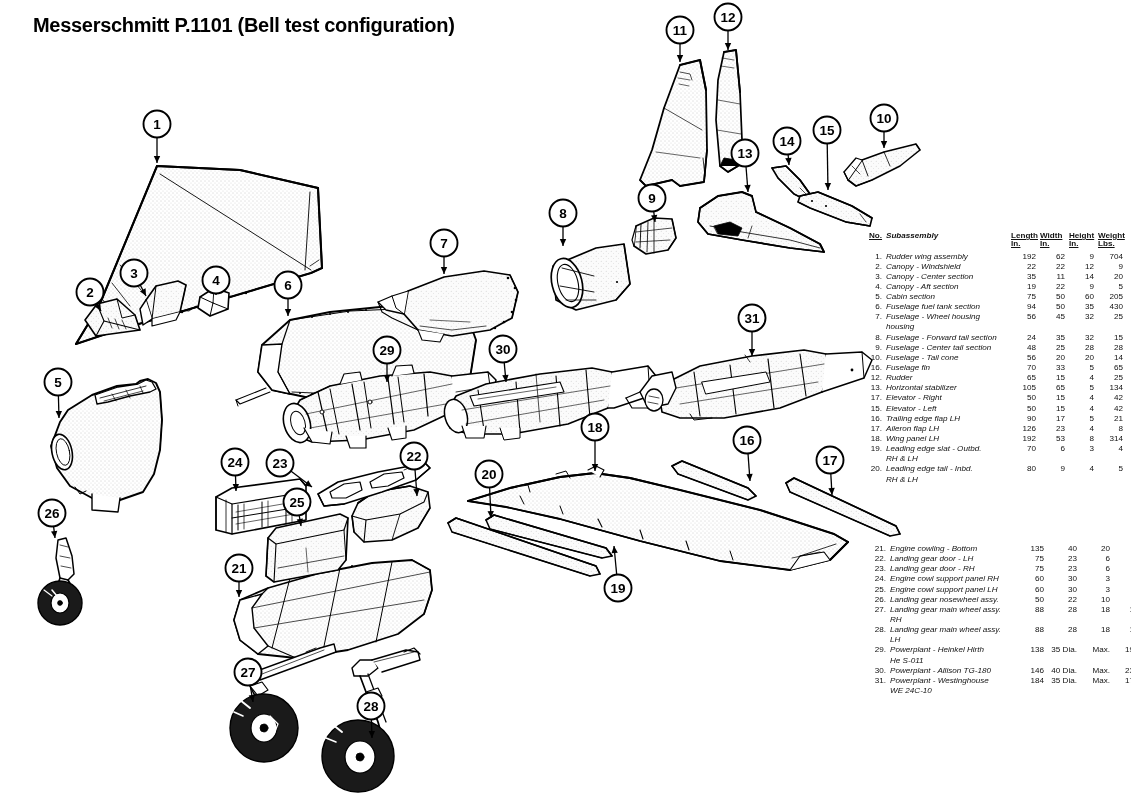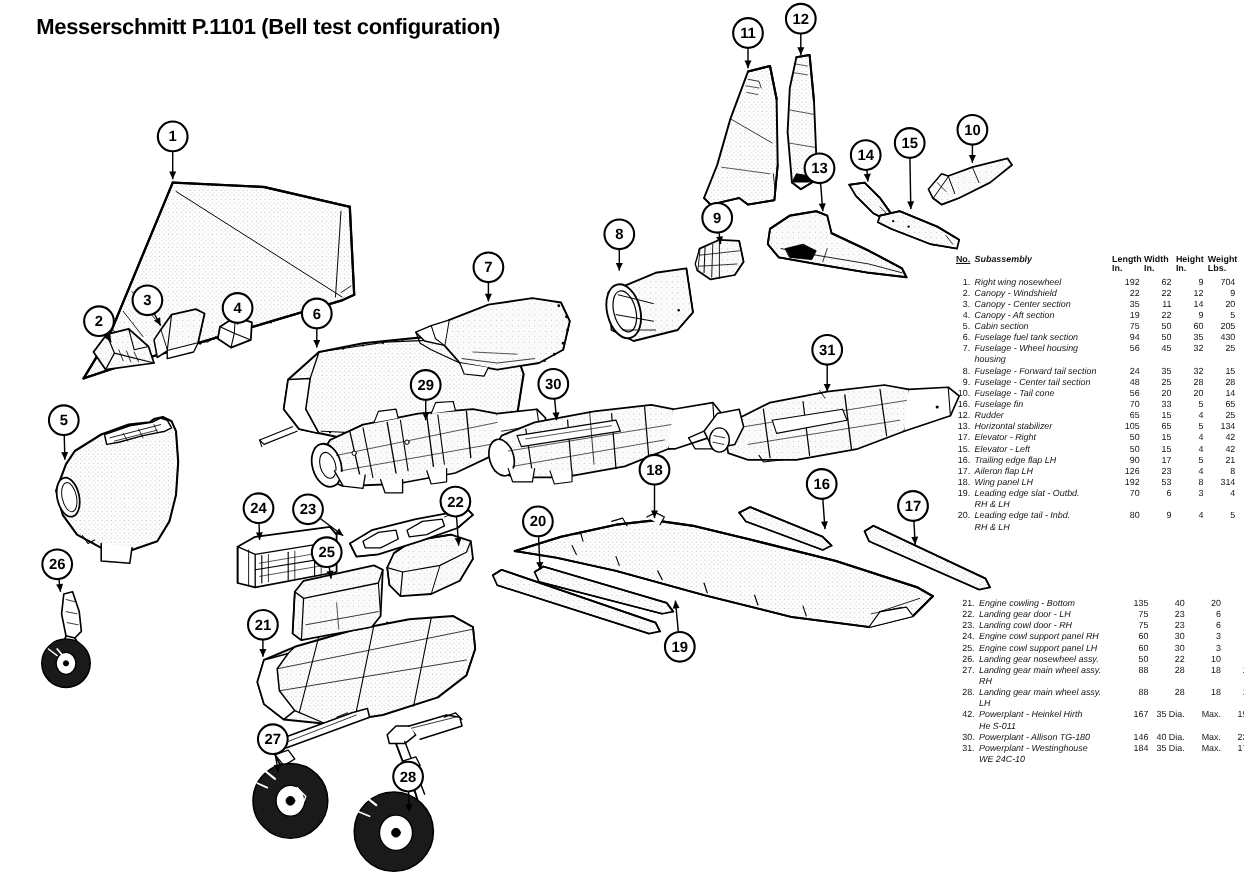--- a/index.html
+++ b/index.html
@@ -30,21 +30,21 @@
   #table-block-2{left:869px;top:545px;width:258px;}
   table.pt{border-collapse:collapse;width:258px;table-layout:fixed;}
   table.pt th,table.pt td{
     padding:0 0 1.9px 0;vertical-align:top;font-weight:normal;
   }
   table.pt th{font-weight:bold;text-align:left;padding-bottom:4px;}
   .c-no{width:17px;text-align:right;padding-right:4px!important;}
   .c-name{width:125px;font-style:italic;}
   .c-num{width:29px;text-align:right;padding-right:4px!important;}
   th.c-no{text-align:left;padding-right:0!important;text-decoration:underline;}
-  th.c-num{text-align:left;padding-right:0!important;padding-left:2px;}
+  th.c-num{text-align:left;padding-right:0!important;padding-left:2px;text-decoration:underline;}
   .hdr2{display:block;}
   .sub2{display:block;}
 </style>
 </head>
 <body>
 
 <div id="page-title">Messerschmitt P.1101 (Bell test configuration)</div>
 
 <div id="drawing">
 <svg width="1131" height="800" viewBox="0 0 1131 800" xmlns="http://www.w3.org/2000/svg">
@@ -746,21 +746,21 @@
         </th>
         <th class="c-num">
           <span class="hdr2">Weight</span>
           <span class="sub2">Lbs.</span>
         </th>
       </tr>
     </thead>
     <tbody>
         <tr>
           <td class="c-no">1.</td>
-          <td class="c-name">Right wing nosewheel</td>
+          <td class="c-name">Rudder wing assembly</td>
           <td class="c-num">192</td>
           <td class="c-num">62</td>
           <td class="c-num">9</td>
           <td class="c-num">704</td>
         </tr>
         <tr>
           <td class="c-no">2.</td>
           <td class="c-name">Canopy - Windshield</td>
           <td class="c-num">22</td>
           <td class="c-num">22</td>
@@ -953,21 +953,21 @@
         <tr>
           <td class="c-no">22.</td>
           <td class="c-name">Landing gear door - LH</td>
           <td class="c-num">75</td>
           <td class="c-num">23</td>
           <td class="c-num">6</td>
           <td class="c-num">33</td>
         </tr>
         <tr>
           <td class="c-no">23.</td>
-          <td class="c-name">Landing cowl door - RH</td>
+          <td class="c-name">Landing gear door - RH</td>
           <td class="c-num">75</td>
           <td class="c-num">23</td>
           <td class="c-num">6</td>
           <td class="c-num">33</td>
         </tr>
         <tr>
           <td class="c-no">24.</td>
           <td class="c-name">Engine cowl support panel RH</td>
           <td class="c-num">60</td>
           <td class="c-num">30</td>
@@ -1016,23 +1016,23 @@
         </tr>
         <tr>
           <td class="c-no"></td>
           <td class="c-name">LH</td>
           <td class="c-num"></td>
           <td class="c-num"></td>
           <td class="c-num"></td>
           <td class="c-num"></td>
         </tr>
         <tr>
-          <td class="c-no">42.</td>
+          <td class="c-no">29.</td>
           <td class="c-name">Powerplant - Heinkel Hirth</td>
-          <td class="c-num">167</td>
+          <td class="c-num">138</td>
           <td class="c-num">35 Dia.</td>
           <td class="c-num">Max.</td>
           <td class="c-num">1916</td>
         </tr>
         <tr>
           <td class="c-no"></td>
           <td class="c-name">He S-011</td>
           <td class="c-num"></td>
           <td class="c-num"></td>
           <td class="c-num"></td>

